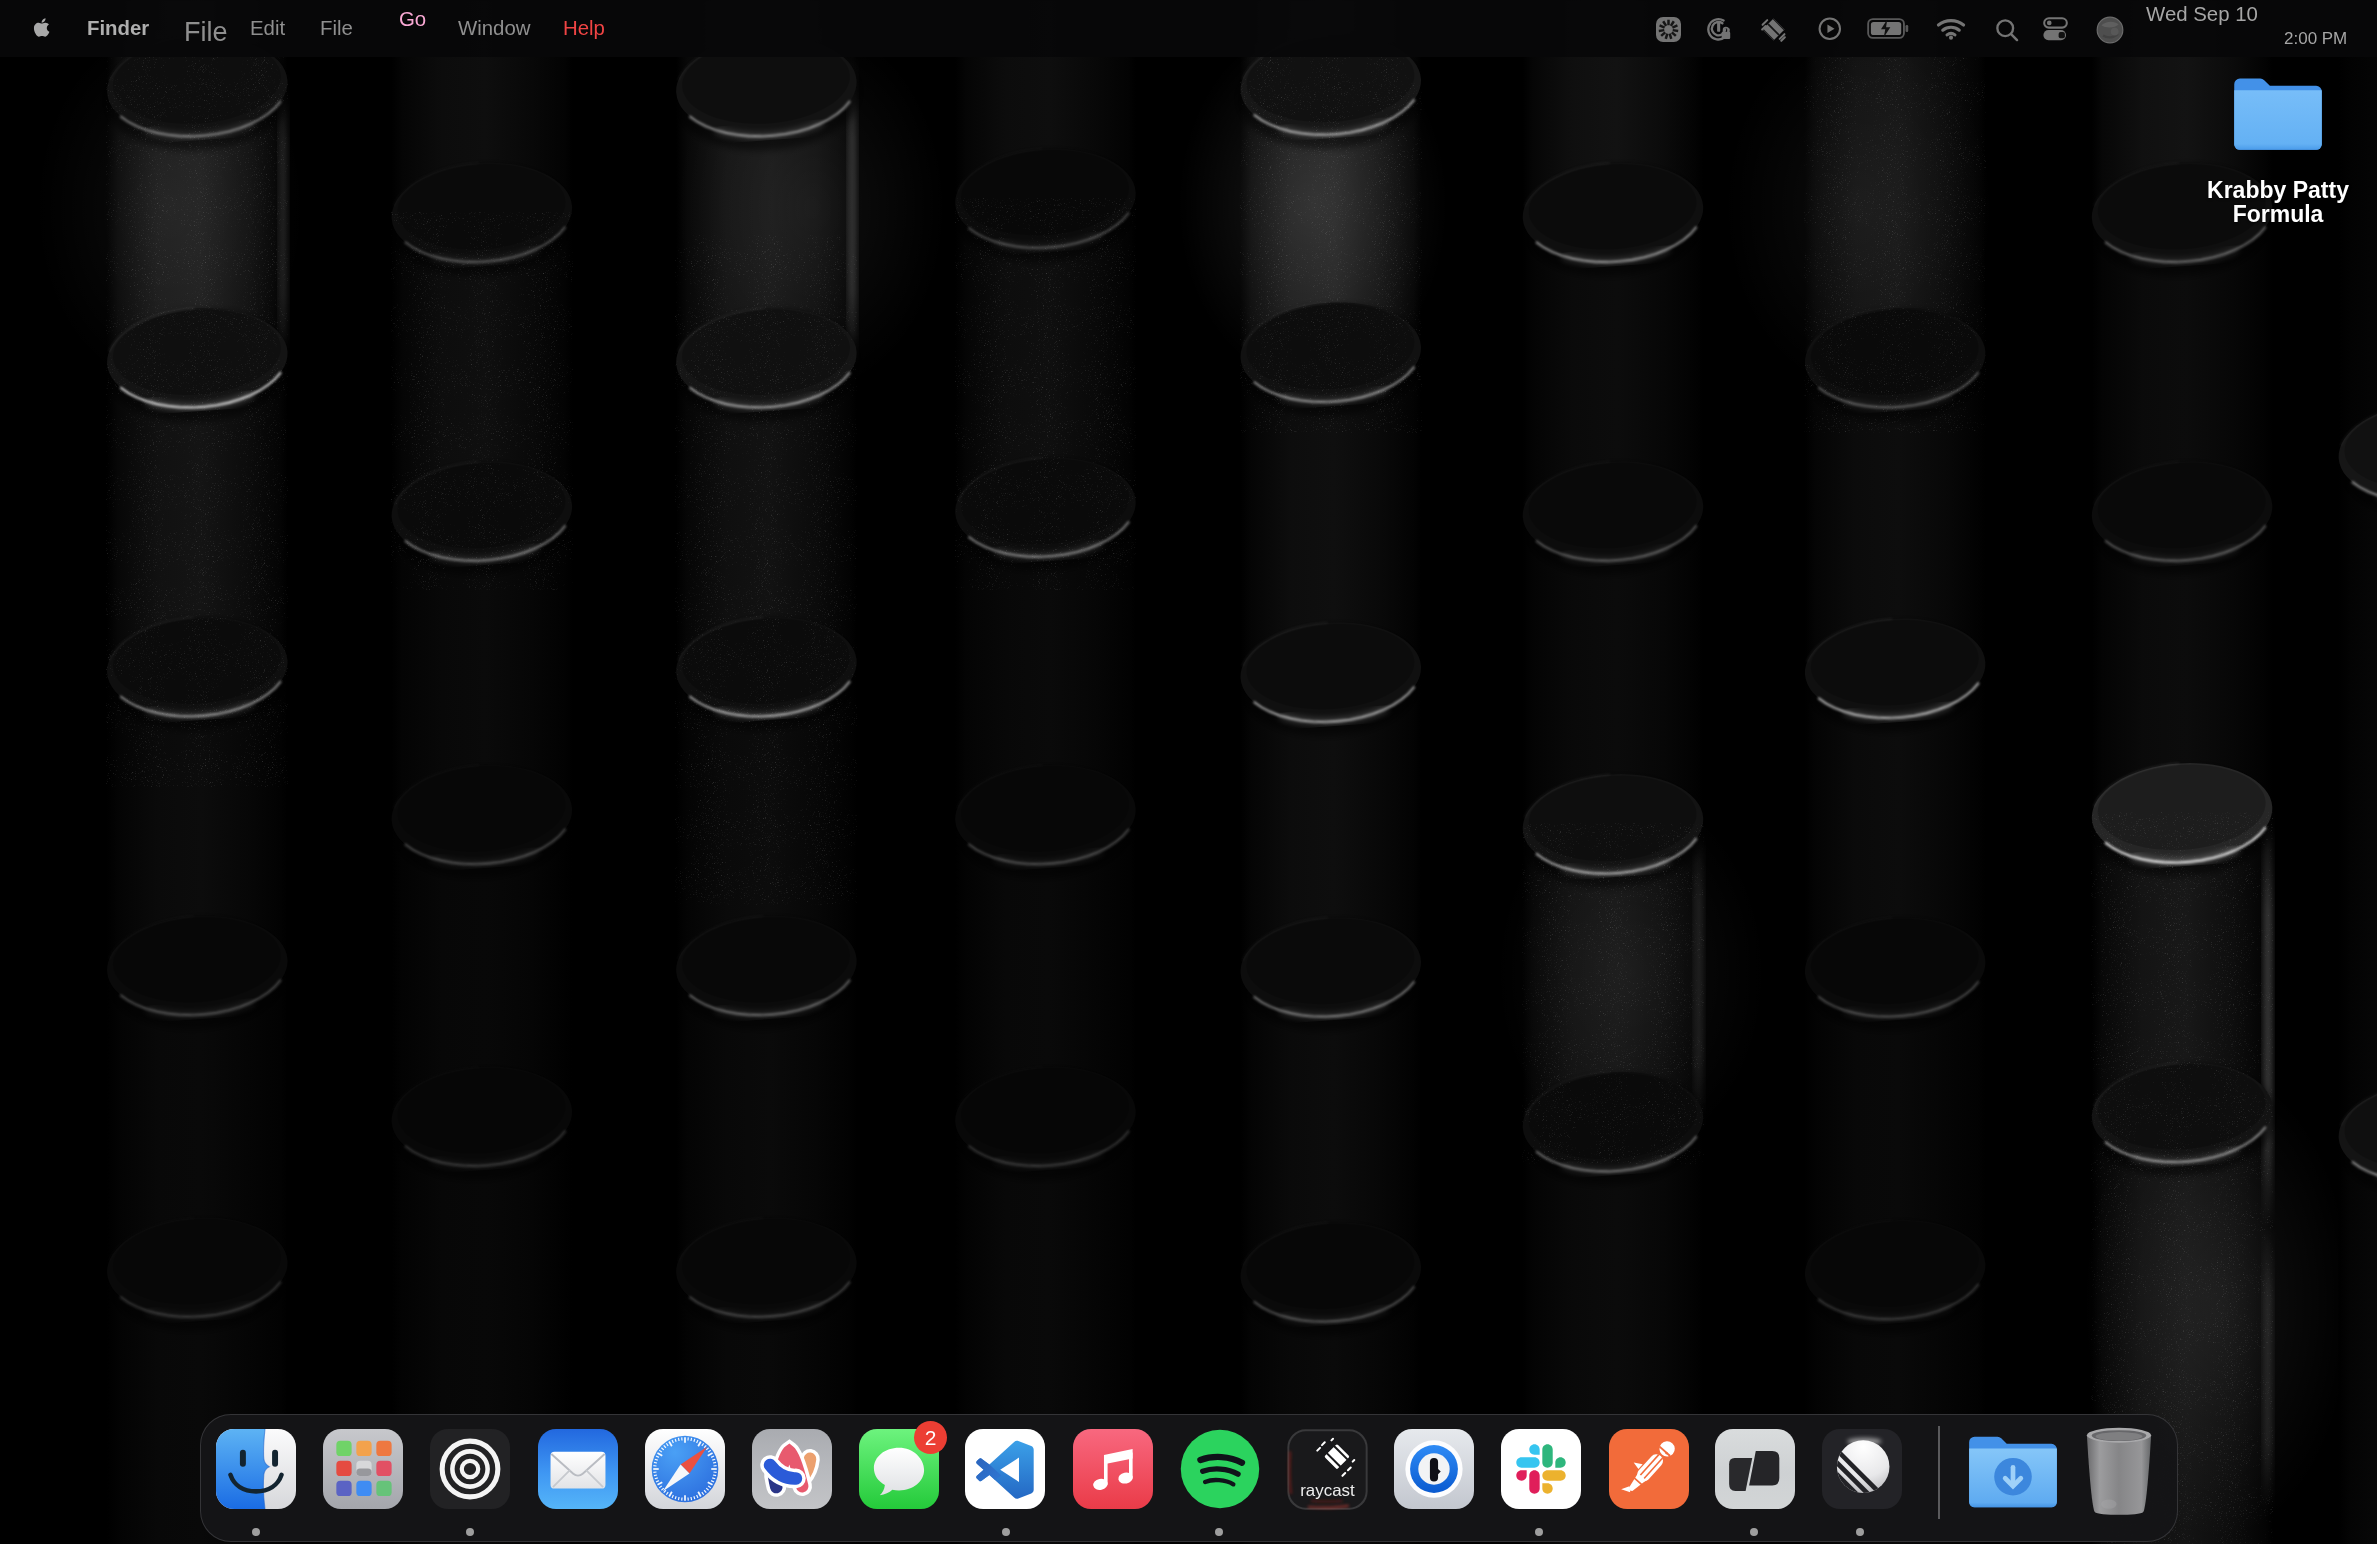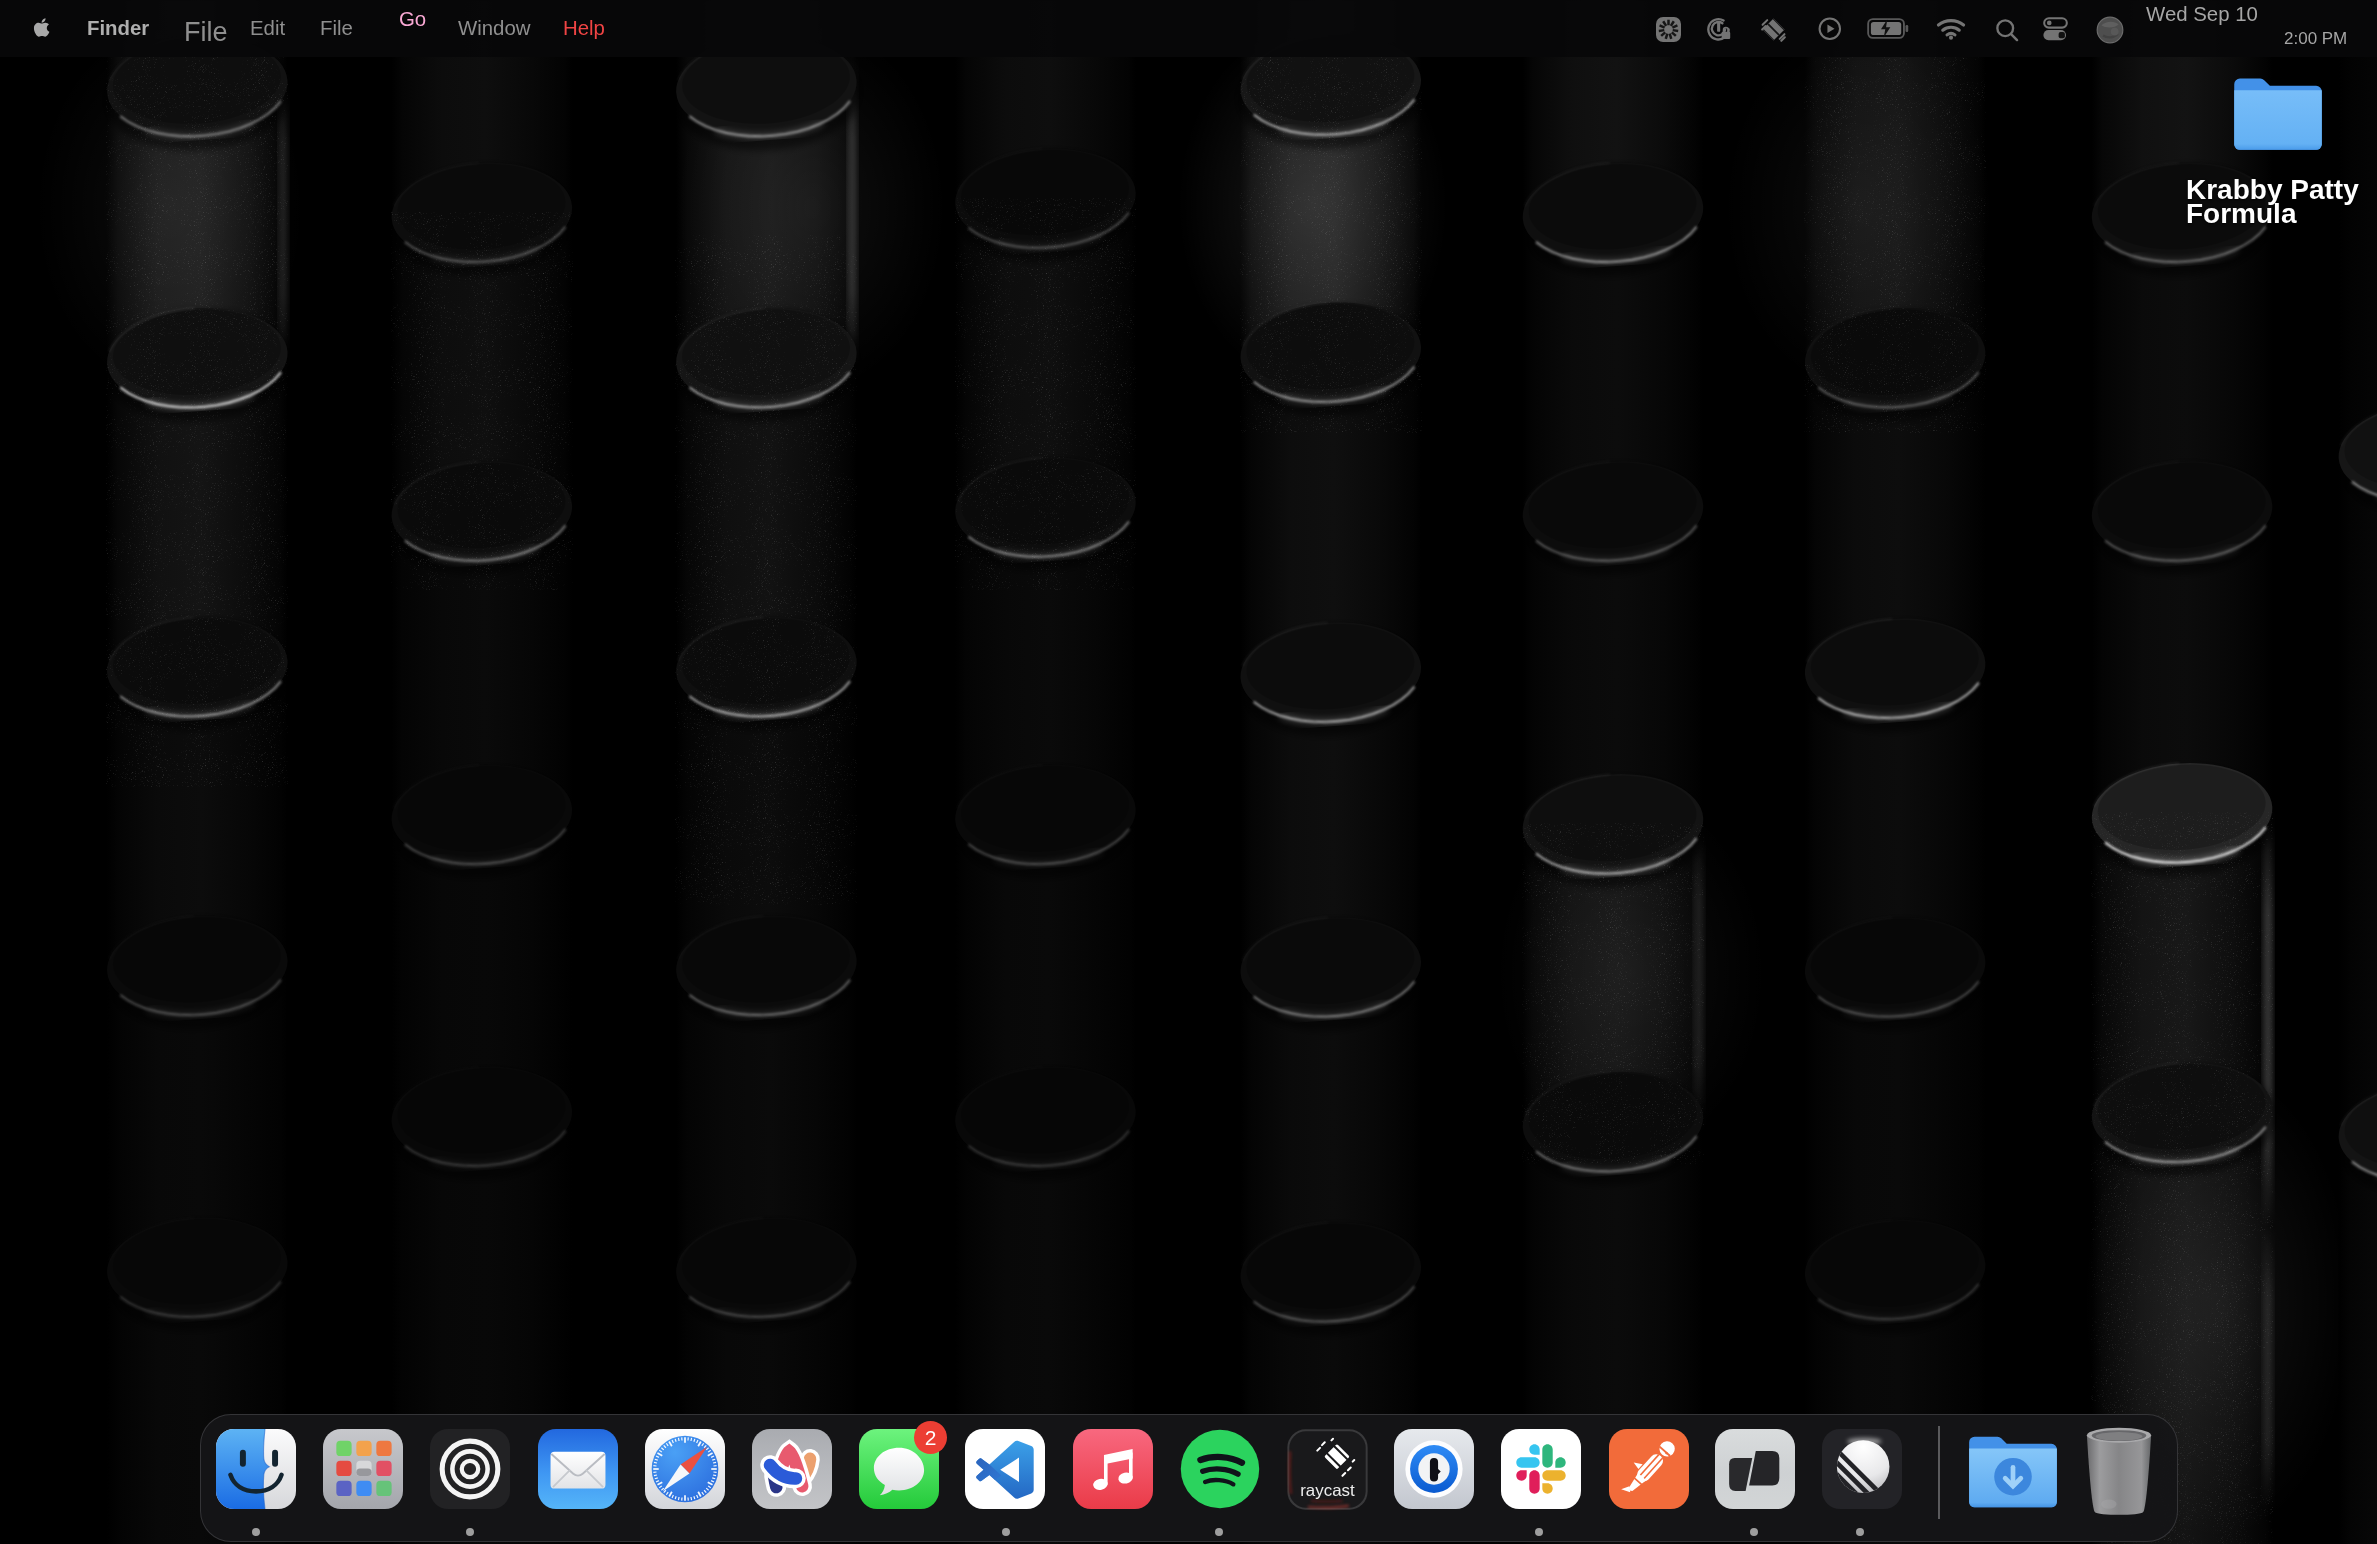--- a/index.html
+++ b/index.html
@@ -1193,21 +1193,21 @@
 <defs>
         <linearGradient id="dfg" x1="0" y1="0" x2="0" y2="1">
 <stop offset="0" stop-color="#77bdf8"></stop>
           <stop offset="0.9" stop-color="#64b1f4"></stop>
           <stop offset="1" stop-color="#4a9bea"></stop>
         </linearGradient>
       </defs>
 <path d="M4,12 a7,7 0 0 1 7,-7 H36 a7,7 0 0 1 5,2 l7,7 H105 a7,7 0 0 1 7,7 V86 a7,7 0 0 1 -7,7 H11 a7,7 0 0 1 -7,-7 Z" fill="#4391e8"></path>
 <path d="M4,19.5 H112 V86 a7,7 0 0 1 -7,7 H11 a7,7 0 0 1 -7,-7 Z" fill="url(#dfg)"></path>
 </svg>
-    <div style="position:absolute;left:2186px;top:178px;width:184px;text-align:left;font-size:28px;font-weight:bold;color:#ffffff;line-height:24.4px;text-shadow:0 0.8px 2.4px rgba(0,0,0,0.8);opacity:0.999">Krabby Patty<br>Formula</div>
+    <div style="position:absolute;left:2186px;top:178px;width:184px;text-align:center;font-size:23px;font-weight:bold;color:#ffffff;line-height:24.4px;text-shadow:0 0.8px 2.4px rgba(0,0,0,0.8);opacity:0.999">Krabby Patty<br>Formula</div>
 <div style="position:absolute;left:200px;top:1414px;width:1978px;height:128px;border-radius:31px;background:rgba(21,21,23,0.96);border:1.6px solid rgba(105,105,110,0.38);box-sizing:border-box"></div>
     <div style="position:absolute;left:216px;top:1429px"><svg width="80" height="80" viewBox="0 0 102 102">
 <defs>
 <linearGradient id="fb" x1="0" y1="0" x2="0" y2="1">
 <stop offset="0" stop-color="#5db3f4"></stop>
             <stop offset="1" stop-color="#1a6ce4"></stop>
           </linearGradient>
 <linearGradient id="fw" x1="0" y1="0" x2="0" y2="1">
 <stop offset="0" stop-color="#fbfbfc"></stop>
             <stop offset="1" stop-color="#d7d8db"></stop>

